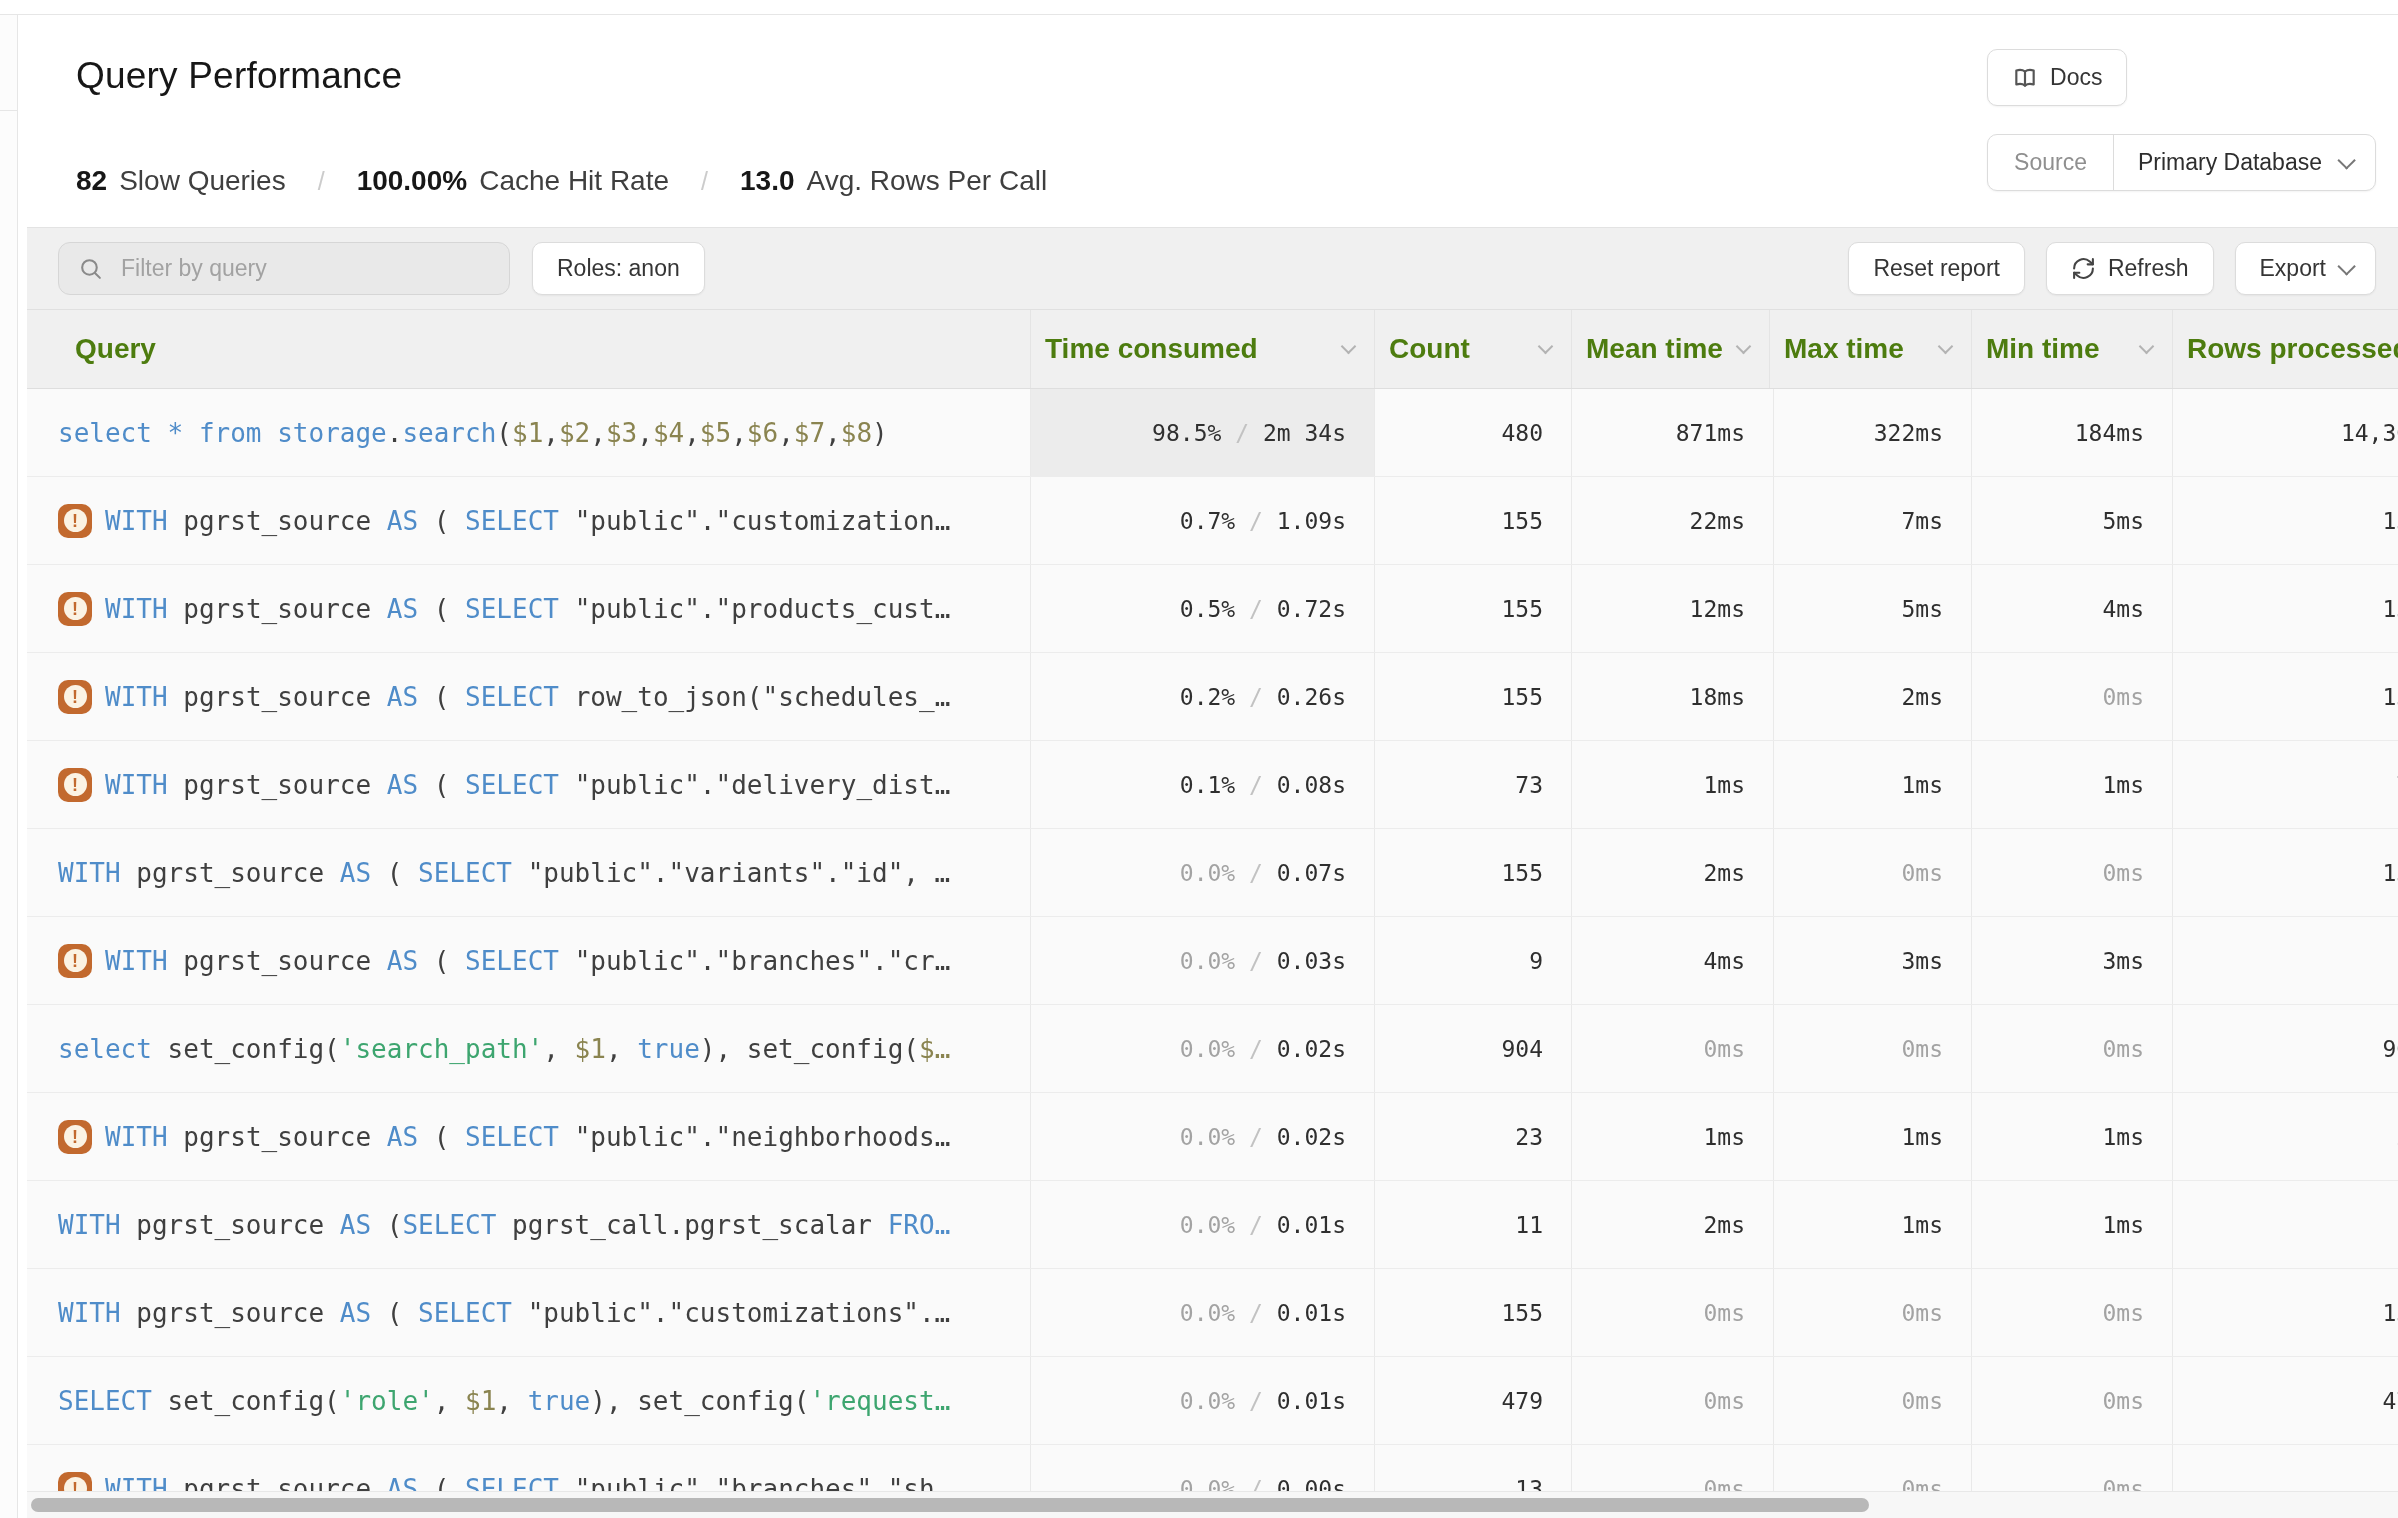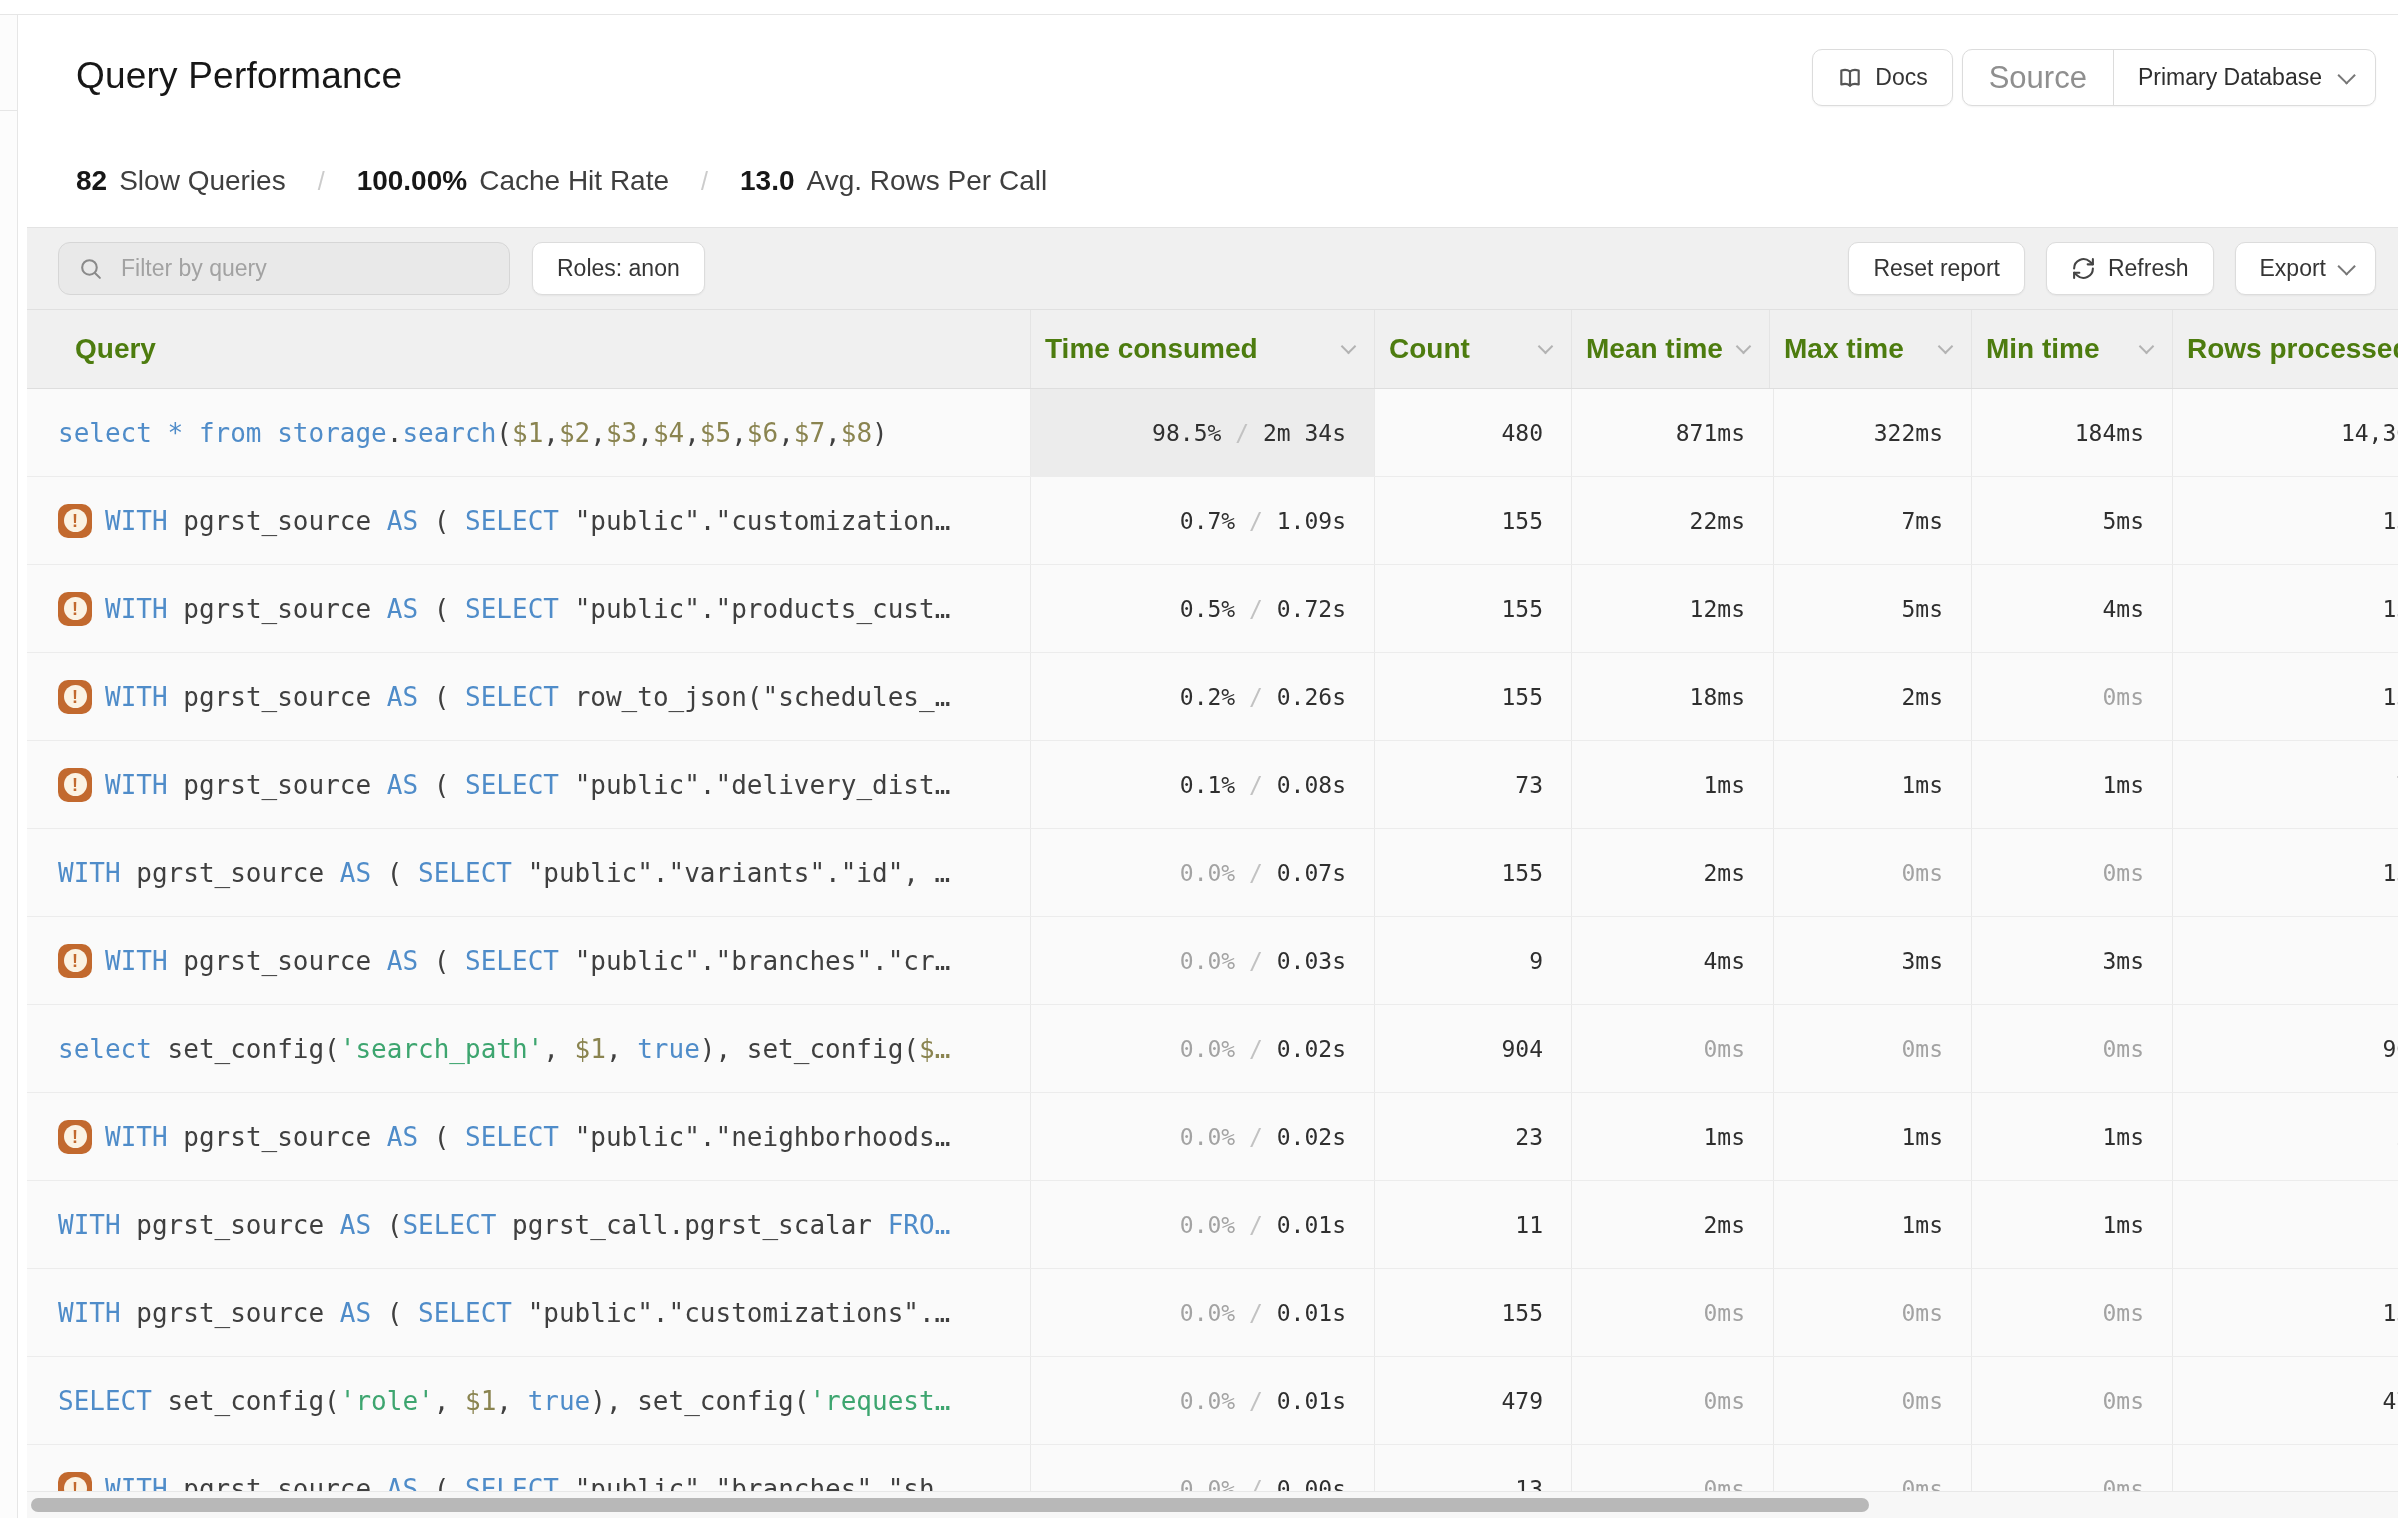--- a/index.html
+++ b/index.html
@@ -9,28 +9,28 @@
   
   .top-border   { position:absolute; left:0; top:14px; width:2398px; height:1px; background:#e6e6e6; }
   .left-strip   { position:absolute; left:0; top:15px; width:18px; height:1503px; background:#fcfcfc; border-right:1px solid #e6e6e6; }
   .left-strip-divider { position:absolute; left:0; top:110px; width:18px; height:1px; background:#e6e6e6; }
 
   .panel { position:absolute; left:19px; top:15px; width:2379px; height:1503px; background:#ffffff; overflow:hidden;margin-left:8px; }
 
   
   .page-header { height:120px; padding:34px 30px 0 49px; display:flex; align-items:flex-start; justify-content:space-between; }
   .page-title  { font-size:37px; font-weight:500; letter-spacing:.2px; color:#171717; padding-top:6px; }
-  .hdr-actions { display:flex; align-items:flex-start; gap:9px; }
+  .hdr-actions { display:flex; align-items:flex-start; gap:28px;flex-direction:column; }
   .btn { display:inline-flex; align-items:center; gap:12px; background:#fff; border:1px solid #dcdcdc;
          border-radius:10px; font-size:23px; color:#353535; cursor:pointer;
          box-shadow:0 1px 2px rgba(0,0,0,.05); white-space:nowrap; }
   .btn-hdr { height:57px; padding:0 24px; }
   .segmented { display:inline-flex; align-items:stretch; border:1px solid #dcdcdc; border-radius:10px;
                background:#fff; box-shadow:0 1px 2px rgba(0,0,0,.05); height:57px; overflow:hidden; }
-  .seg-left  { display:flex; align-items:center; padding:0 26px; color:#8f8f8f; font-size:31px; border-right:1px solid #dcdcdc; }
+  .seg-left  { display:flex; align-items:center; padding:0 26px; color:#8f8f8f; font-size:23px; border-right:1px solid #dcdcdc; }
   .seg-right { display:flex; align-items:center; gap:16px; padding:0 24px; color:#2e2e2e; font-size:23px; cursor:pointer; }
   .icon-svg { flex:0 0 auto; }
 
   
   .stats-row { height:92px; display:flex; align-items:center; padding-left:49px; gap:26px; }
   .stat { display:flex; align-items:baseline; gap:12px; }
   .stat-value { font-size:28px; font-weight:700; color:#171717; }
   .stat-label { font-size:28px; font-weight:400; color:#3f3f3f; }
   .stat-sep { font-size:25px; color:#cccccc; padding:0 6px; }
 

